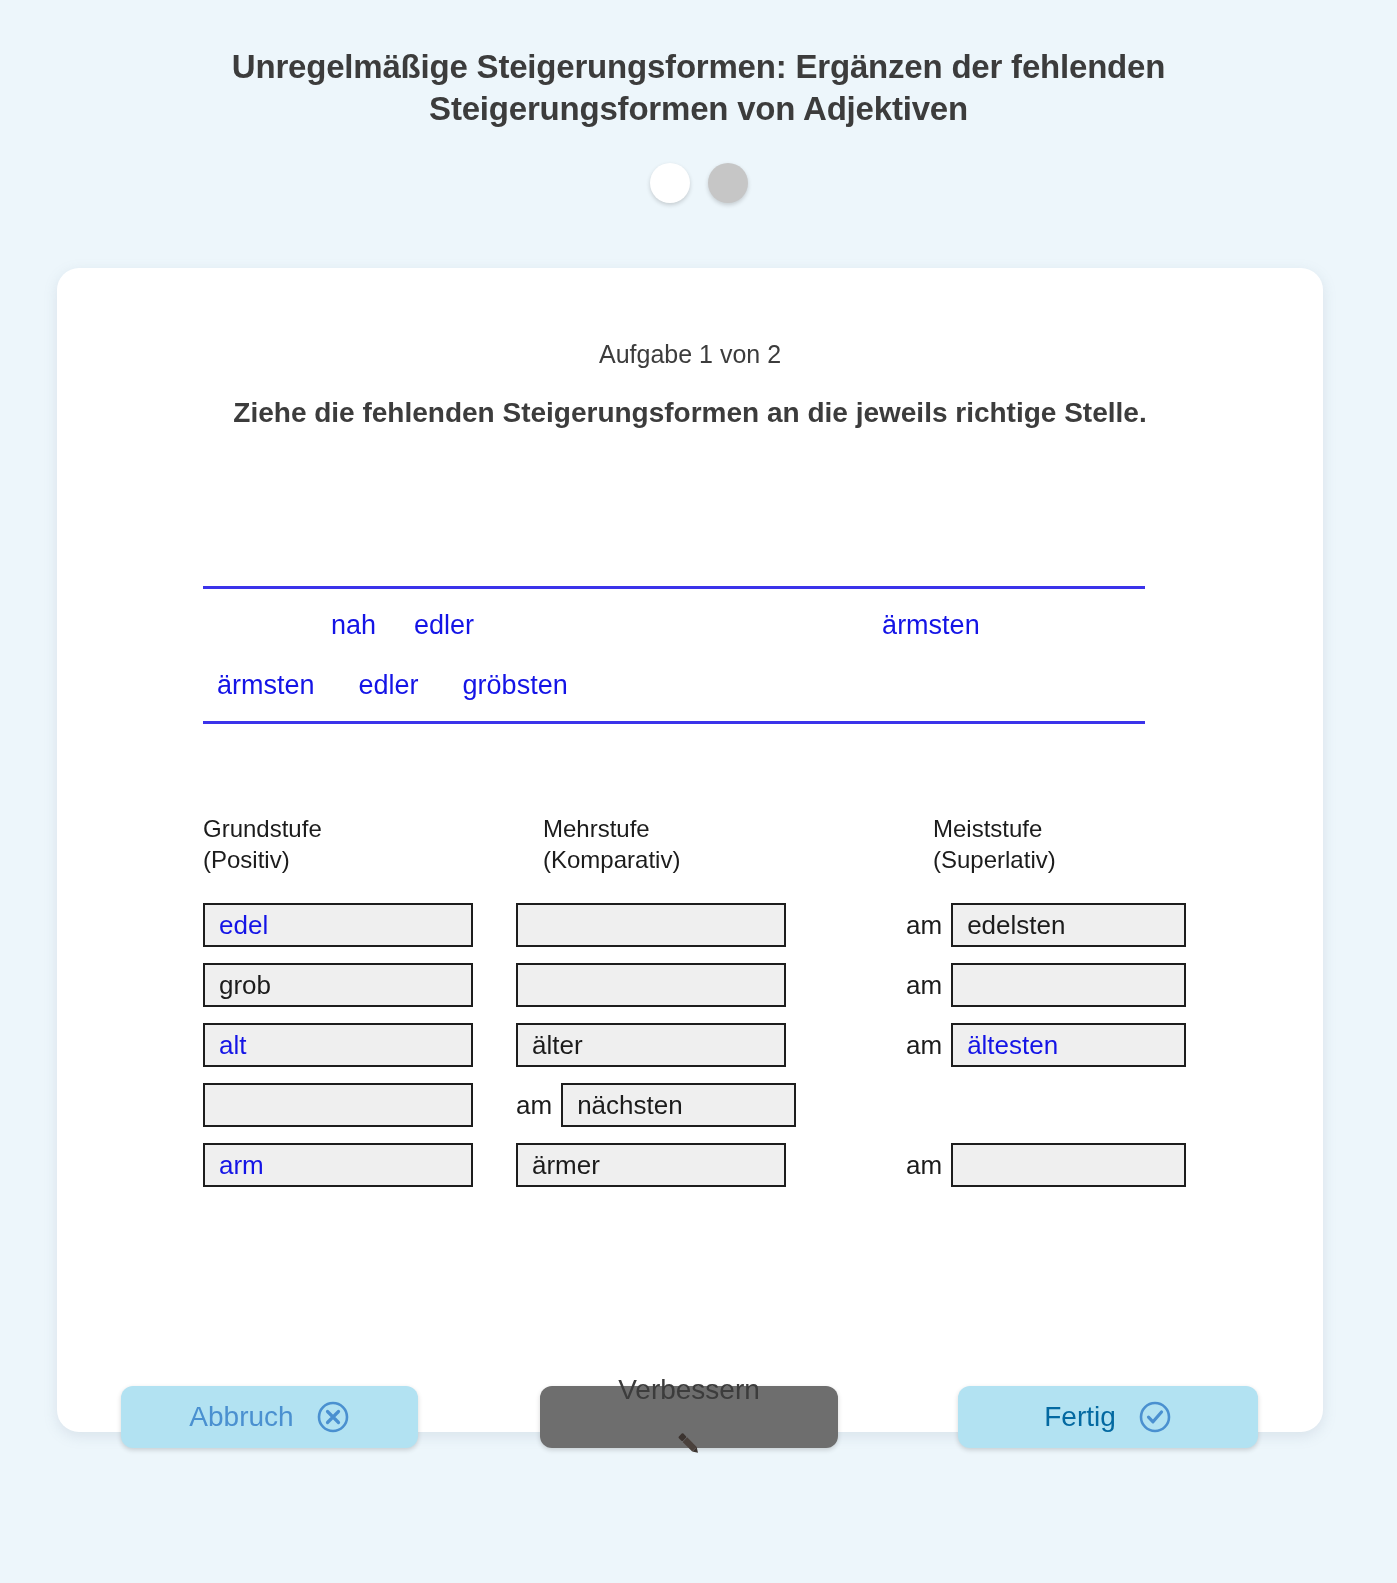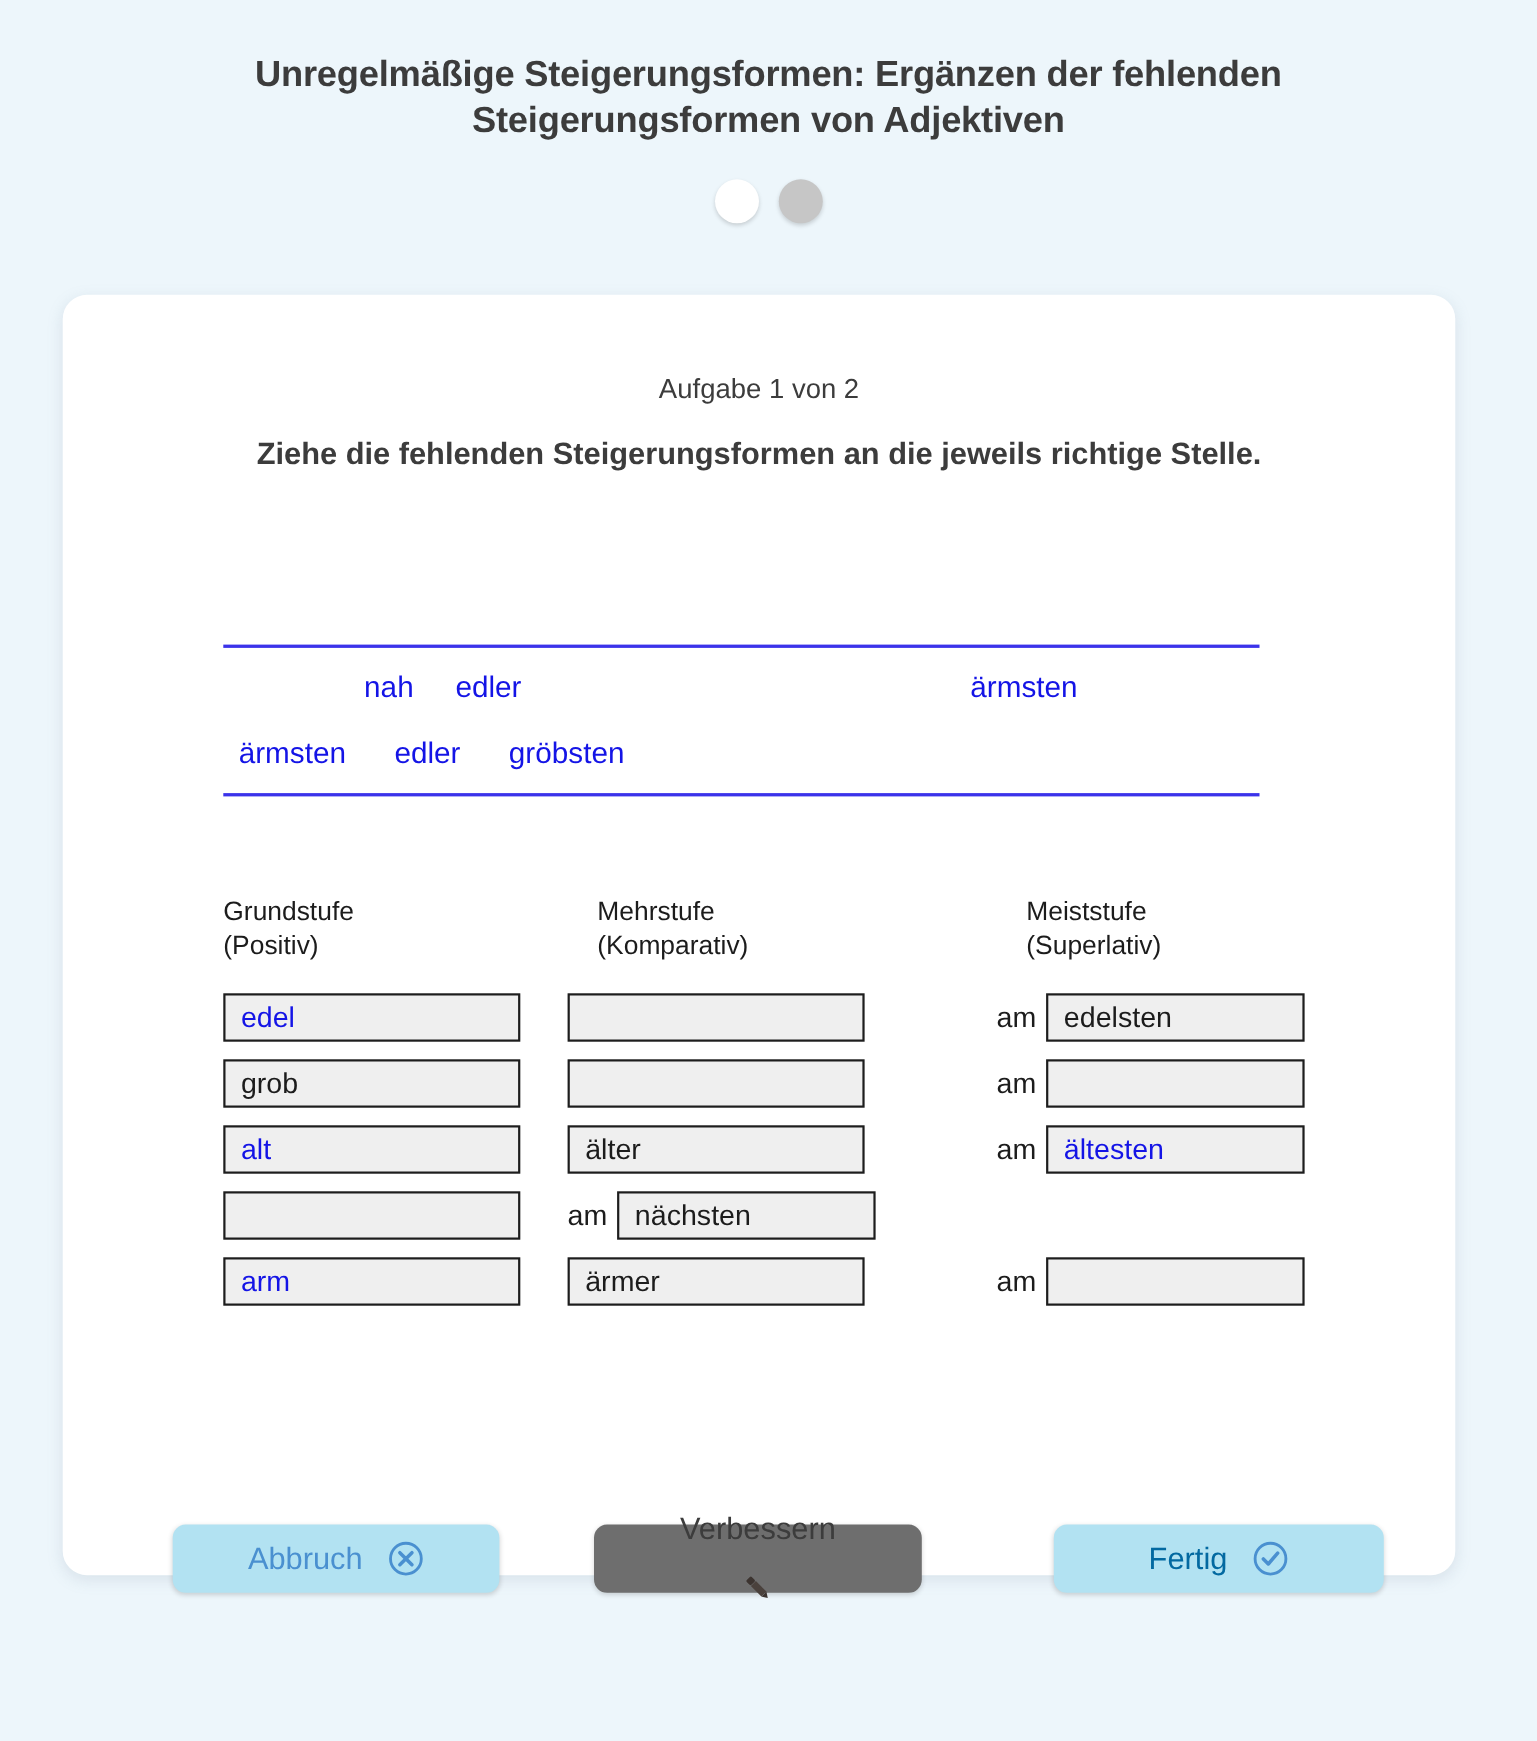--- a/index.html
+++ b/index.html
@@ -175,21 +175,20 @@
     box-sizing: border-box;
     cursor: pointer;
     box-shadow: 0 2px 5px rgba(0,0,0,0.16);
     user-select: none;
   }
   .btn-abbruch {
     left: 121px;
     width: 297px;
     background: #b2e2f2;
     color: #4a90d0;
-    margin-left: 36px;
   }
   .btn-verbessern {
     left: 540px;
     width: 298px;
     background: #6e6e6e;
     color: #3c3c3c;
     flex-direction: column;
   }
   .btn-fertig {
     left: 958px;

